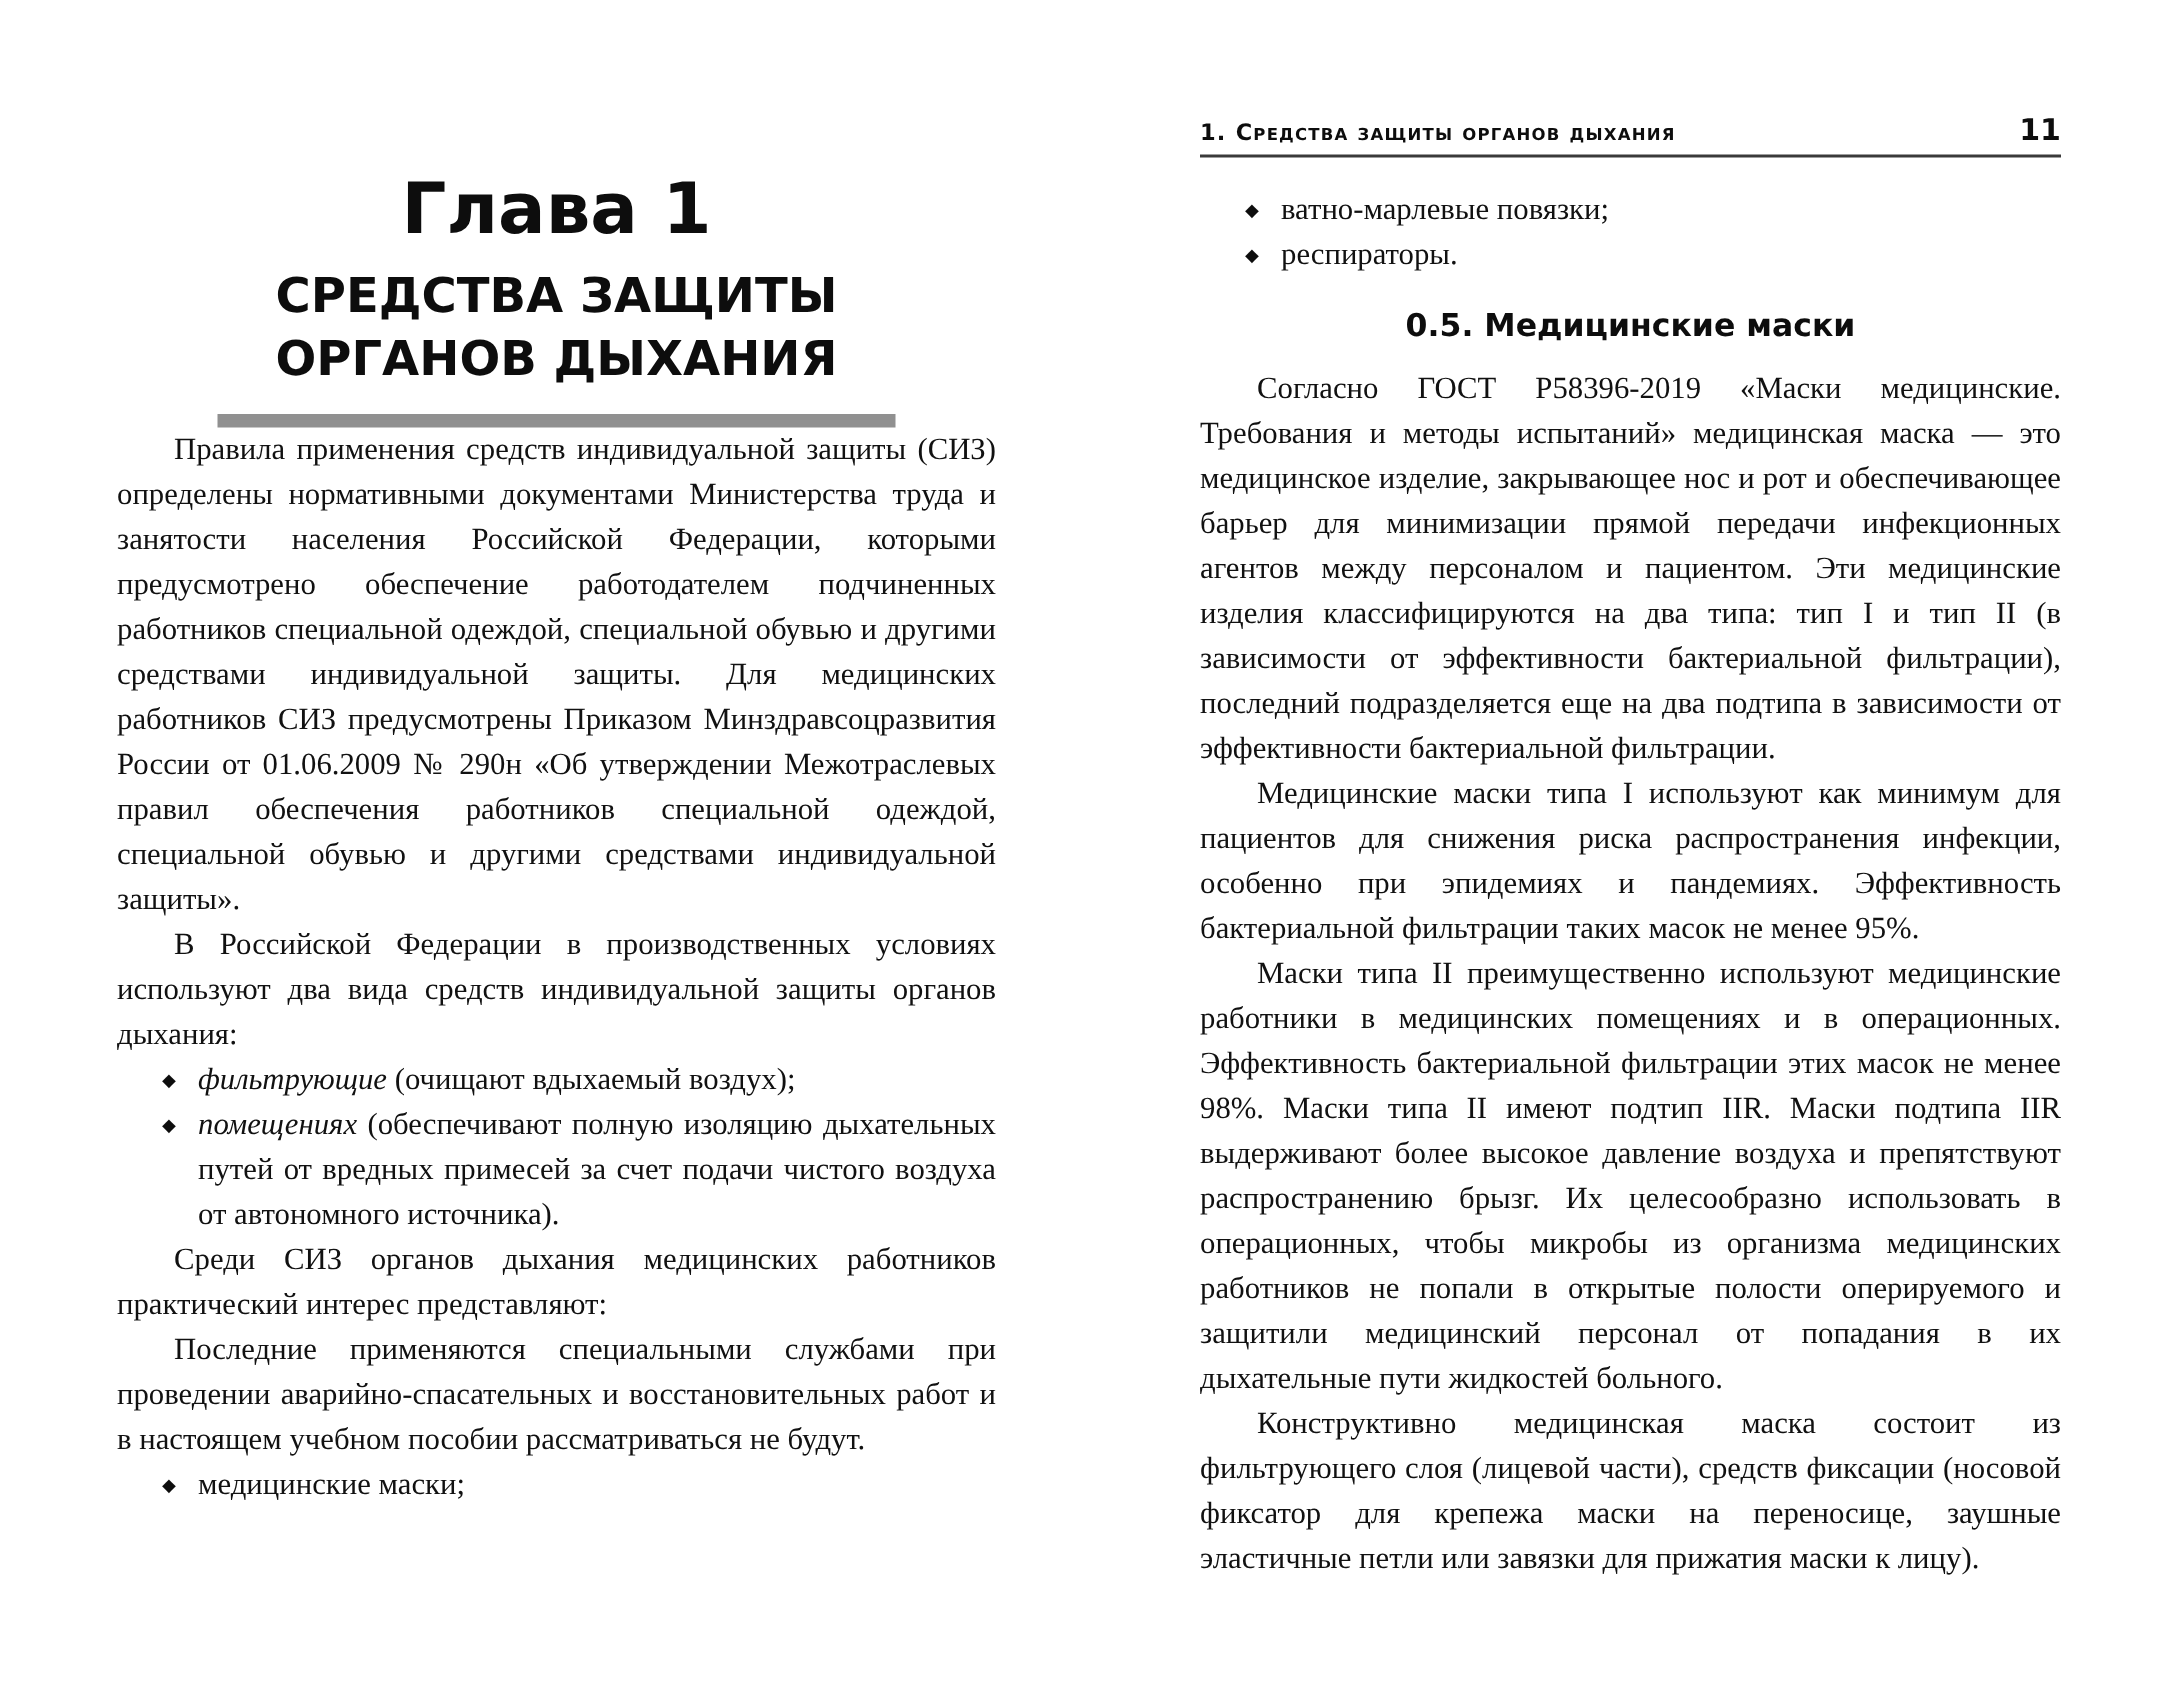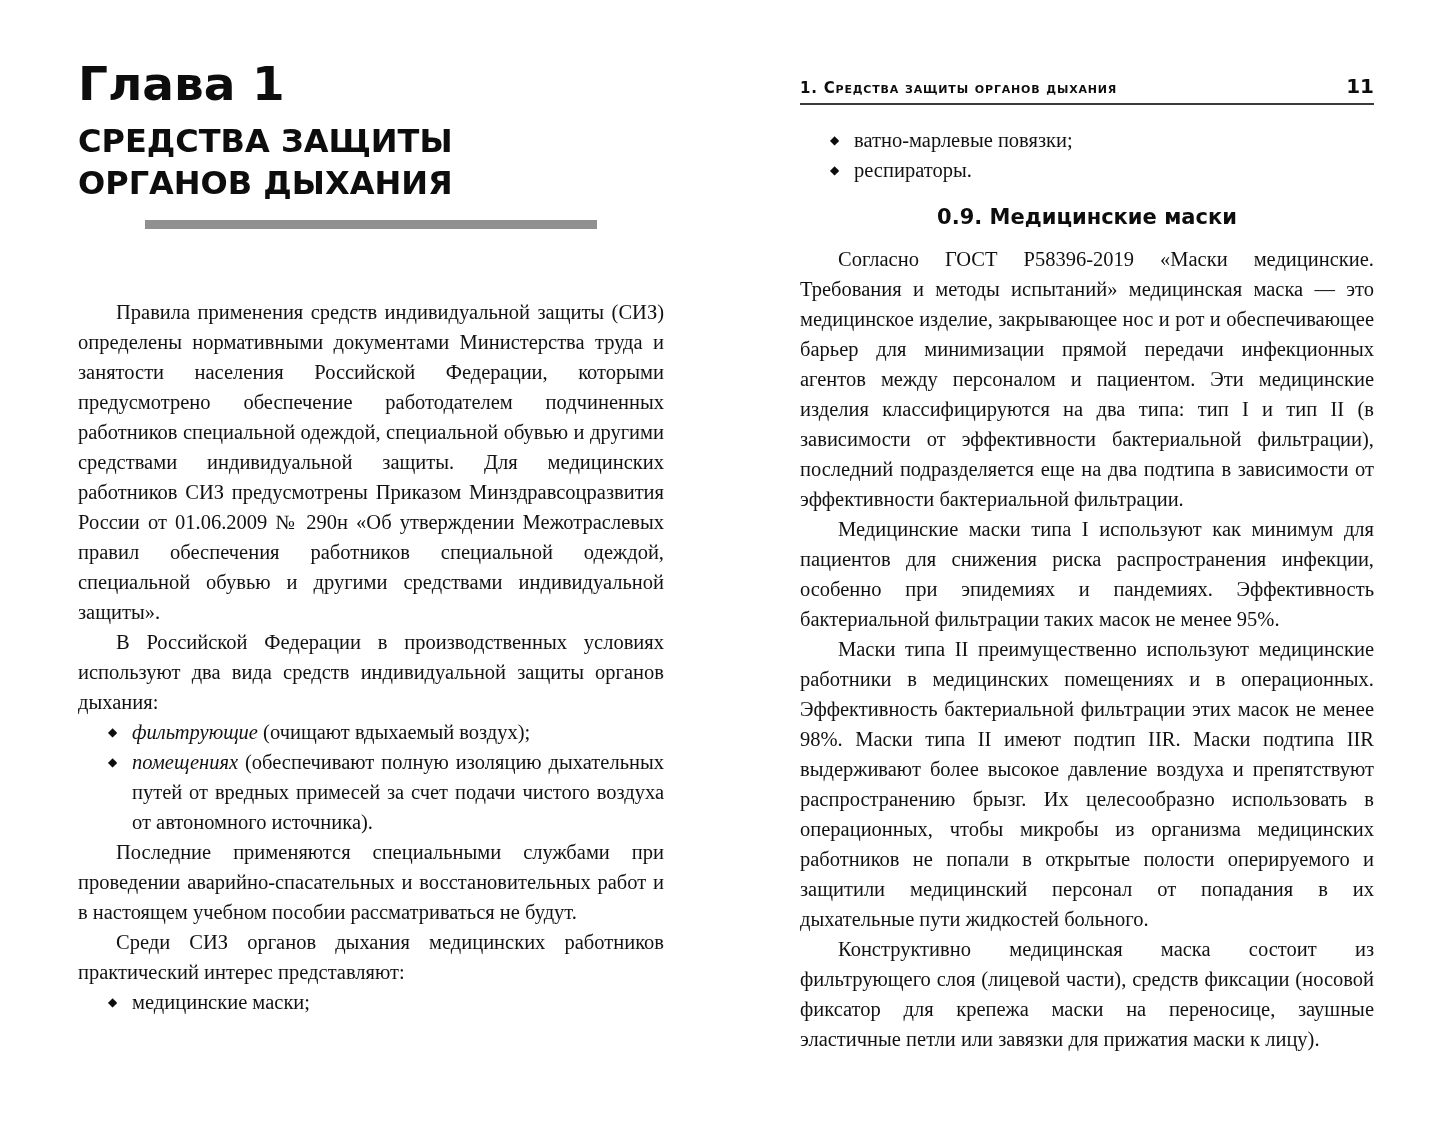--- a/index.html
+++ b/index.html
@@ -13,21 +13,21 @@
     background: #ffffff;
     color: #111111;
     font-family: "Liberation Serif", serif;
   }
 
   .page { position: absolute; top: 0; }
   .page-left  { left: 78px;  width: 586px; }
   .page-right { left: 800px; width: 574px; }
 
   
-  .chapter-head { margin-top: 56px; text-align: left; }
+  .chapter-head { margin-top: 112px; text-align: center; }
   .chapter-label {
     font-family: "DejaVu Sans", sans-serif;
     font-weight: bold;
     font-size: 47px;
     line-height: 56px;
     color: #0d0d0d;
   }
   .chapter-title {
     margin-top: 8px;
     font-family: "DejaVu Sans", sans-serif;
@@ -66,21 +66,21 @@
     font-size: 20px;
     color: #0d0d0d;
   }
   .rh-rule {
     margin-top: 5px;
     height: 0;
     border-top: 2px solid #3a3a3a;
   }
 
   
-  .body-text { margin-top: 68px; }
+  .body-text { }
   .para {
     font-size: 20.5px;
     line-height: 30px;
     text-align: justify;
     hyphens: auto;
     -webkit-hyphens: auto;
   }
   .para.indent { text-indent: 38px; }
 
   ul.bullets { list-style: none; }
@@ -139,22 +139,22 @@
         <li class="bullet">
           <span class="marker">◆</span>
           <span class="bullet-text"><em>фильтрующие</em><span> (очищают вдыхаемый воздух);</span></span>
         </li>
         <li class="bullet">
           <span class="marker">◆</span>
           <span class="bullet-text"><em>помещениях</em><span> (обеспечивают полную изоляцию дыхательных путей от вредных примесей за счет подачи чистого воздуха от автономного источника).</span></span>
         </li>
       </ul>
 
+      <p class="para indent">Среди СИЗ органов дыхания медицинских работников практический интерес представляют:</p>
       <p class="para indent">Последние применяются специальными службами при проведении аварийно-спасательных и восстановительных работ и в настоящем учебном пособии рассматриваться не будут.</p>
-      <p class="para indent">Среди СИЗ органов дыхания медицинских работников практический интерес представляют:</p>
 
       <ul class="bullets">
         <li class="bullet">
           <span class="marker">◆</span>
           <span class="bullet-text"><em></em><span>медицинские маски;</span></span>
         </li>
       </ul>
     </div>
 
   </div>
@@ -171,21 +171,21 @@
       <li class="bullet">
         <span class="marker">◆</span>
         <span class="bullet-text">ватно-марлевые повязки;</span>
       </li>
       <li class="bullet">
         <span class="marker">◆</span>
         <span class="bullet-text">респираторы.</span>
       </li>
     </ul>
 
-    <h2 class="section-title">0.9. Медицинские маски</h2>
+    <h2 class="section-title">0.5. Медицинские маски</h2>
 
     <div class="right-body">
       <p class="para indent"><span>Согласно ГОСТ Р58396-2019 «Маски медицинские. Требования и методы испытаний» </span><span class="bold-inline">медицинская маска</span><span> — это медицинское изделие, закрывающее нос и рот и обеспечивающее барьер для минимизации прямой передачи инфекционных агентов между персоналом и пациентом. Эти медицинские изделия классифицируются на два типа: тип I и тип II (в зависимости от эффективности бактериальной фильтрации), последний подразделяется еще на два подтипа в зависимости от эффективности бактериальной фильтрации.</span></p>
       <p class="para indent">Медицинские маски типа I используют как минимум для пациентов для снижения риска распространения инфекции, особенно при эпидемиях и пандемиях. Эффективность бактериальной фильтрации таких масок не менее 95%.</p>
       <p class="para indent">Маски типа II преимущественно используют медицинские работники в медицинских помещениях и в операционных. Эффективность бактериальной фильтрации этих масок не менее 98%. Маски типа II имеют подтип IIR. Маски подтипа IIR выдерживают более высокое давление воздуха и препятствуют распространению брызг. Их целесообразно использовать в операционных, чтобы микробы из организма медицинских работников не попали в открытые полости оперируемого и защитили медицинский персонал от попадания в их дыхательные пути жидкостей больного.</p>
       <p class="para indent">Конструктивно медицинская маска состоит из фильтрующего слоя (лицевой части), средств фиксации (носовой фиксатор для крепежа маски на переносице, заушные эластичные петли или завязки для прижатия маски к лицу).</p>
     </div>
 
   </div>
 

